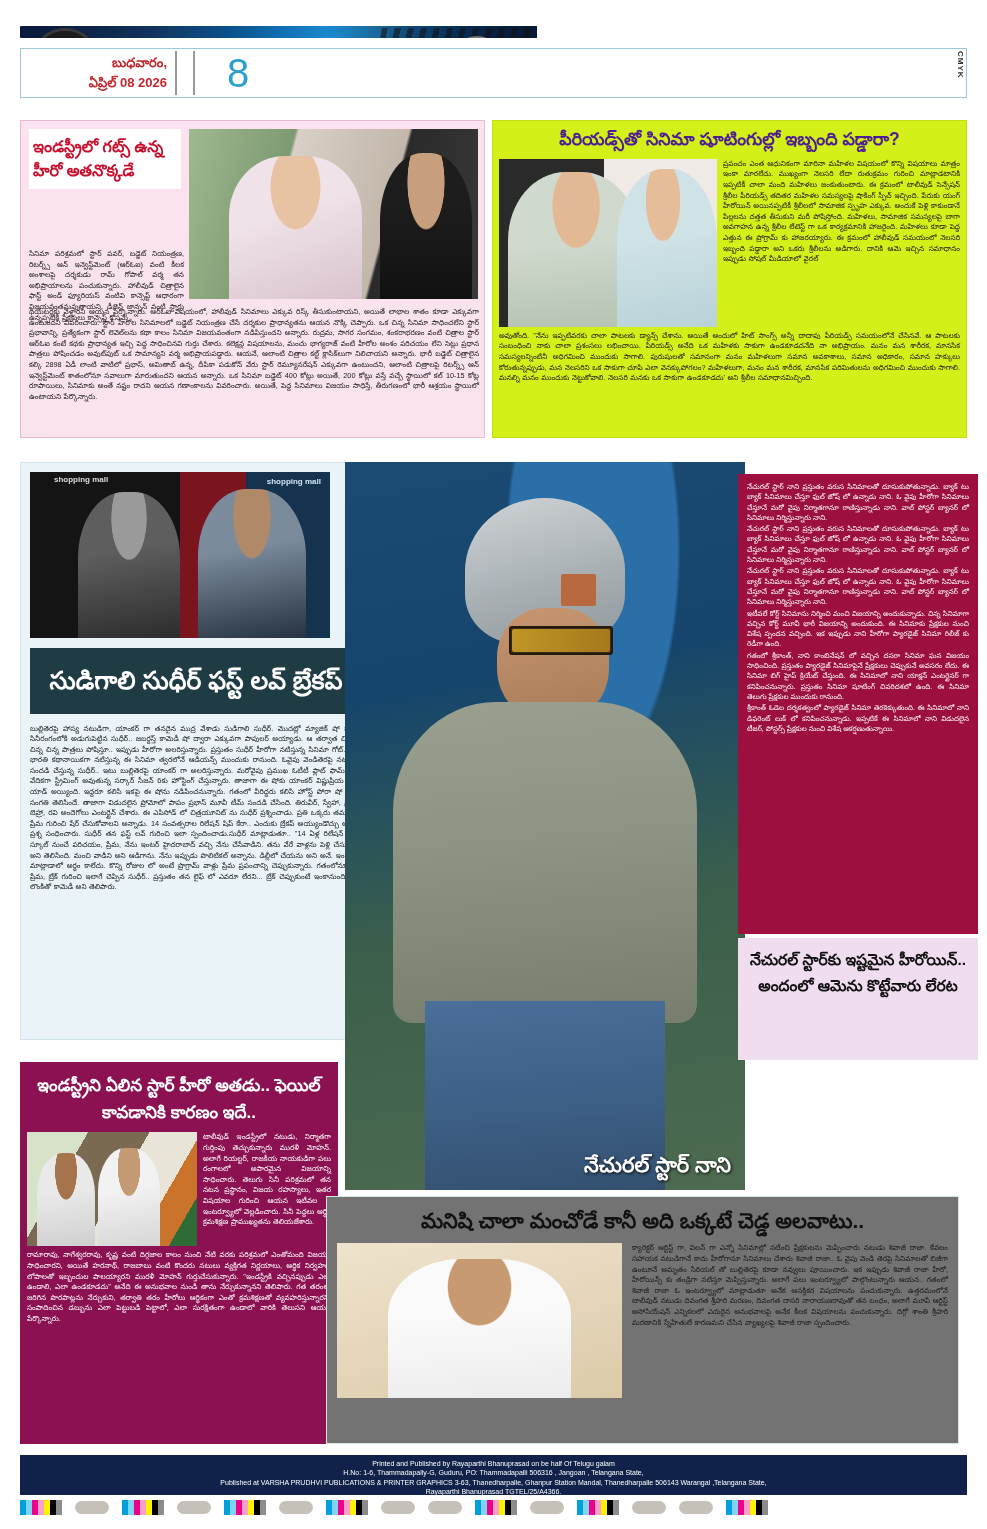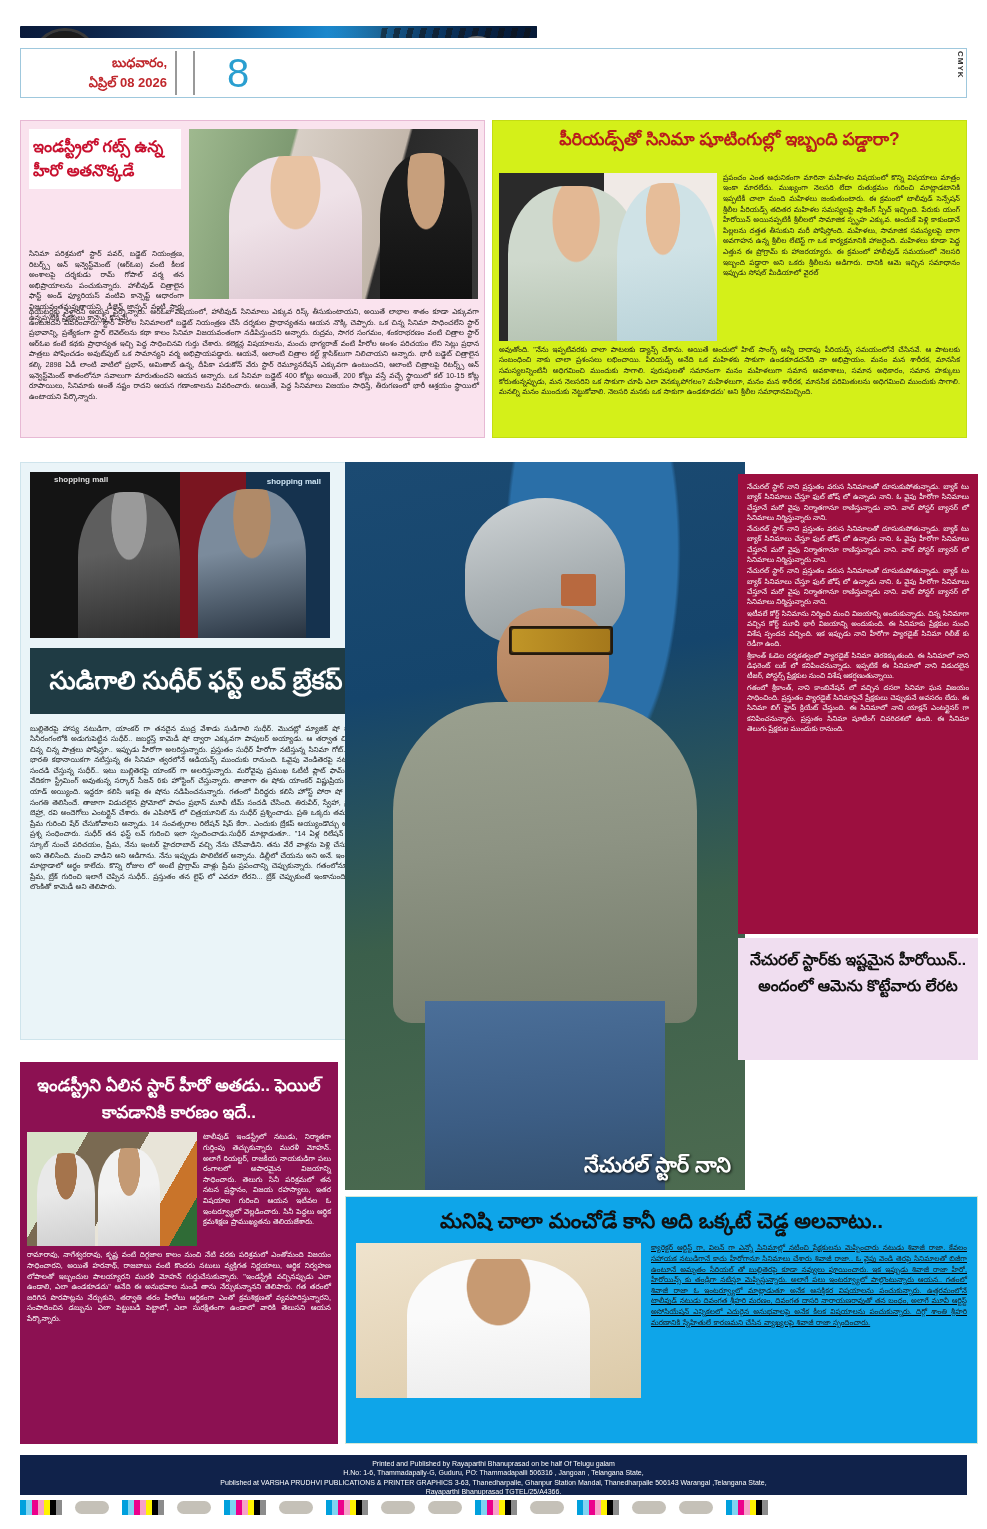--- a/index.html
+++ b/index.html
@@ -200,21 +200,21 @@
     background: radial-gradient(ellipse at 50% 20%, #c79f7c 0 28%, transparent 29%),
                 linear-gradient(180deg,#1d1d1d 35%, #111 100%);
     border-radius: 46% 46% 0 0;
   }
   #a1 .txt-col1 { position:absolute; left: 8px; top: 128px; width: 155px; }
   #a1 .txt-full { position:absolute; left: 8px; top: 186px; width: 450px; }
 
   
   #a2 { left: 492px; top: 120px; width: 475px; height: 318px;
         background: #d4f019; border: 1px solid #c3dd14; }
-  #a2 .hl { margin: 7px 6px 22px 6px; font-size: 17.5px; color: #b91c1c; line-height: 1.3; }
+  #a2 .hl { margin: 7px 6px 8px 6px; font-size: 17.5px; color: #4c1d95; line-height: 1.3; }
   #a2 .row { display: flex; gap: 6px; padding: 0 6px; }
   #a2 .photo { width: 218px; height: 168px; flex: 0 0 218px;
         background: linear-gradient(90deg,#2a2a2a 0 48%, #f0eae6 48% 100%); }
   #a2 .f1 { position:absolute; left:4%; top:8%; width:60%; height:92%;
         background: radial-gradient(ellipse at 52% 22%, #e3b894 0 24%, transparent 25%),
                     linear-gradient(175deg,#cfd9cd 46%, #b5c3b2 100%);
         border-radius: 44% 44% 0 0; }
   #a2 .f2 { position:absolute; left:54%; top:6%; width:46%; height:94%;
         background: radial-gradient(ellipse at 46% 20%, #e6bd99 0 22%, transparent 23%),
                     linear-gradient(170deg,#cfe2e6 44%, #b8d2d8 100%);
@@ -306,24 +306,24 @@
         background: radial-gradient(ellipse at 50% 20%, #a5744c 0 26%, transparent 27%),
                     linear-gradient(170deg,#e9e9e9 42%,#cfcfcf 100%); border-radius:44% 44% 0 0; }
   #a7 .m2 { position:absolute; left:42%; top:14%; width:36%; height:86%;
         background: radial-gradient(ellipse at 50% 20%, #c49a74 0 25%, transparent 26%),
                     linear-gradient(170deg,#f2f2f2 42%,#d6d6d6 100%); border-radius:44% 44% 0 0; }
   #a7 .sidetxt { flex: 1; color: #fff; }
   #a7 .fulltxt { padding: 4px 7px 0 7px; color: #fff; }
   #a7 .body-te { color: #ffffff; }
 
   
-  #a8 { left: 345px; top: 1196px; width: 633px; height: 248px;
-        background: #0ea5e9; border: 1px solid #d3e8d8; }
+  #a8 { left: 326px; top: 1196px; width: 633px; height: 248px;
+        background: #737373; border: 1px solid #d3e8d8; }
   #a8 .hl { font-size: 21px; color: #111; padding: 10px 8px 8px 8px; line-height: 1.35; }
-  #a8 .row { display: flex; gap: 10px; padding: 0 10px; text-decoration: underline; }
+  #a8 .row { display: flex; gap: 10px; padding: 0 10px; }
   #a8 .photo { width: 285px; height: 155px; flex: 0 0 285px;
         background: linear-gradient(165deg,#efe3cd 0%, #e6d7bc 48%, #dccaa8 100%); }
   #a8 .sr { position:absolute; left:18%; top:10%; width:64%; height:90%;
         background: radial-gradient(ellipse at 50% 20%, #c79a72 0 24%, transparent 25%),
                     linear-gradient(175deg,#fafafa 40%, #ececec 100%); border-radius: 40% 40% 0 0; }
   #a8 .sidetxt { flex: 1; }
 
   
   .footer {
     position: absolute; left: 20px; top: 1455px; width: 947px; height: 40px;
@@ -413,22 +413,22 @@
     <div class="jeans"></div>
     <div class="ph-cap">నేచురల్ స్టార్ నాని</div>
   </div>
 
   <div class="art" id="a5">
     <div class="txt">
       <p>నేచురల్ స్టార్ నాని ప్రస్తుతం వరుస సినిమాలతో దూసుకుపోతున్నాడు. బ్యాక్ టు బ్యాక్ సినిమాలు చేస్తూ ఫుల్ జోష్ లో ఉన్నాడు నాని. ఓ వైపు హీరోగా సినిమాలు చేస్తూనే మరో వైపు నిర్మాతగానూ రాణిస్తున్నాడు నాని. వాల్ పోస్టర్ బ్యానర్ లో సినిమాలు నిర్మిస్తున్నారు నాని.</p>
       <p>నేచురల్ స్టార్ నాని ప్రస్తుతం వరుస సినిమాలతో దూసుకుపోతున్నాడు. బ్యాక్ టు బ్యాక్ సినిమాలు చేస్తూ ఫుల్ జోష్ లో ఉన్నాడు నాని. ఓ వైపు హీరోగా సినిమాలు చేస్తూనే మరో వైపు నిర్మాతగానూ రాణిస్తున్నాడు నాని. వాల్ పోస్టర్ బ్యానర్ లో సినిమాలు నిర్మిస్తున్నారు నాని.</p>
       <p>నేచురల్ స్టార్ నాని ప్రస్తుతం వరుస సినిమాలతో దూసుకుపోతున్నాడు. బ్యాక్ టు బ్యాక్ సినిమాలు చేస్తూ ఫుల్ జోష్ లో ఉన్నాడు నాని. ఓ వైపు హీరోగా సినిమాలు చేస్తూనే మరో వైపు నిర్మాతగానూ రాణిస్తున్నాడు నాని. వాల్ పోస్టర్ బ్యానర్ లో సినిమాలు నిర్మిస్తున్నారు నాని.</p>
       <p>ఇటీవలే కోర్ట్ సినిమాను నిర్మించి మంచి విజయాన్ని అందుకున్నాడు. చిన్న సినిమాగా వచ్చిన కోర్ట్ మూవీ భారీ విజయాన్ని అందుకుంది. ఈ సినిమాకు ప్రేక్షకుల నుంచి విశేష స్పందన వచ్చింది. ఇక ఇప్పుడు నాని హీరోగా ప్యారడైజ్ సినిమా రిలీజ్ కు రెడీగా ఉంది.</p>
+      <p>గతంలో శ్రీకాంత్, నాని కాంబినేషన్ లో వచ్చిన దసరా సినిమా ఘన విజయం సాధించింది. ప్రస్తుతం ప్యారడైజ్ సినిమాపైనే ప్రేక్షకులు చెప్పుకునే అవసరం లేదు. ఈ సినిమా బిగ్ హైప్ క్రియేట్ చేస్తుంది. ఈ సినిమాలో నాని యాక్షన్ ఎంటర్టైనర్ గా కనిపించనున్నారు. ప్రస్తుతం సినిమా షూటింగ్ చివరిదశలో ఉంది. ఈ సినిమా తెలుగు ప్రేక్షకుల ముందుకు రానుంది.</p>
       <p>శ్రీకాంత్ ఓడెల దర్శకత్వంలో ప్యారడైజ్ సినిమా తెరకెక్కుతుంది. ఈ సినిమాలో నాని డిఫరెంట్ లుక్ లో కనిపించనున్నాడు. ఇప్పటికే ఈ సినిమాలో నాని విడుదలైన టీజర్, పోస్టర్స్ ప్రేక్షకుల నుంచి విశేష ఆకర్షణుతున్నాయి.</p>
-      <p>గతంలో శ్రీకాంత్, నాని కాంబినేషన్ లో వచ్చిన దసరా సినిమా ఘన విజయం సాధించింది. ప్రస్తుతం ప్యారడైజ్ సినిమాపైనే ప్రేక్షకులు చెప్పుకునే అవసరం లేదు. ఈ సినిమా బిగ్ హైప్ క్రియేట్ చేస్తుంది. ఈ సినిమాలో నాని యాక్షన్ ఎంటర్టైనర్ గా కనిపించనున్నారు. ప్రస్తుతం సినిమా షూటింగ్ చివరిదశలో ఉంది. ఈ సినిమా తెలుగు ప్రేక్షకుల ముందుకు రానుంది.</p>
     </div>
   </div>
 
   <div class="art" id="a6">
     <div class="hl">నేచురల్ స్టార్‌కు ఇష్టమైన హీరోయిన్.. అందంలో ఆమెను కొట్టేవారు లేరట</div>
   </div>
 
   <div class="art" id="a7">
     <div class="hl">ఇండస్ట్రీని ఏలిన స్టార్ హీరో అతడు.. ఫెయిల్ కావడానికి కారణం ఇదే..</div>
     <div class="row">

